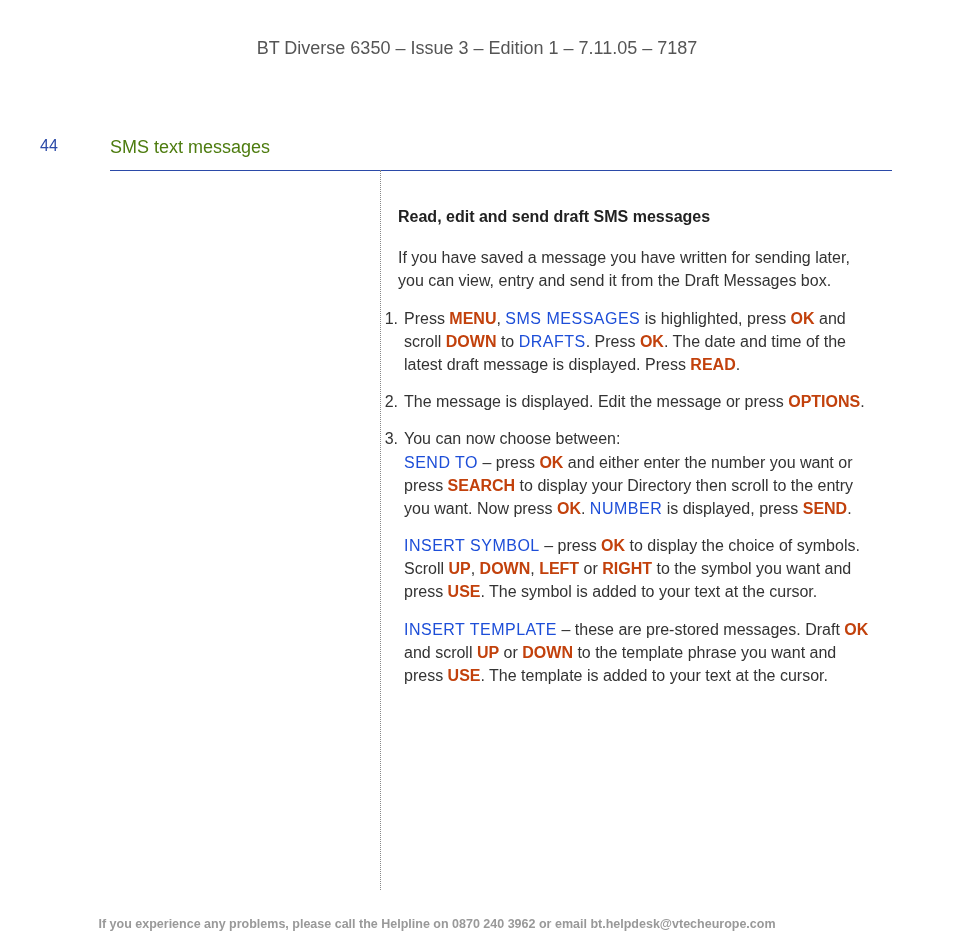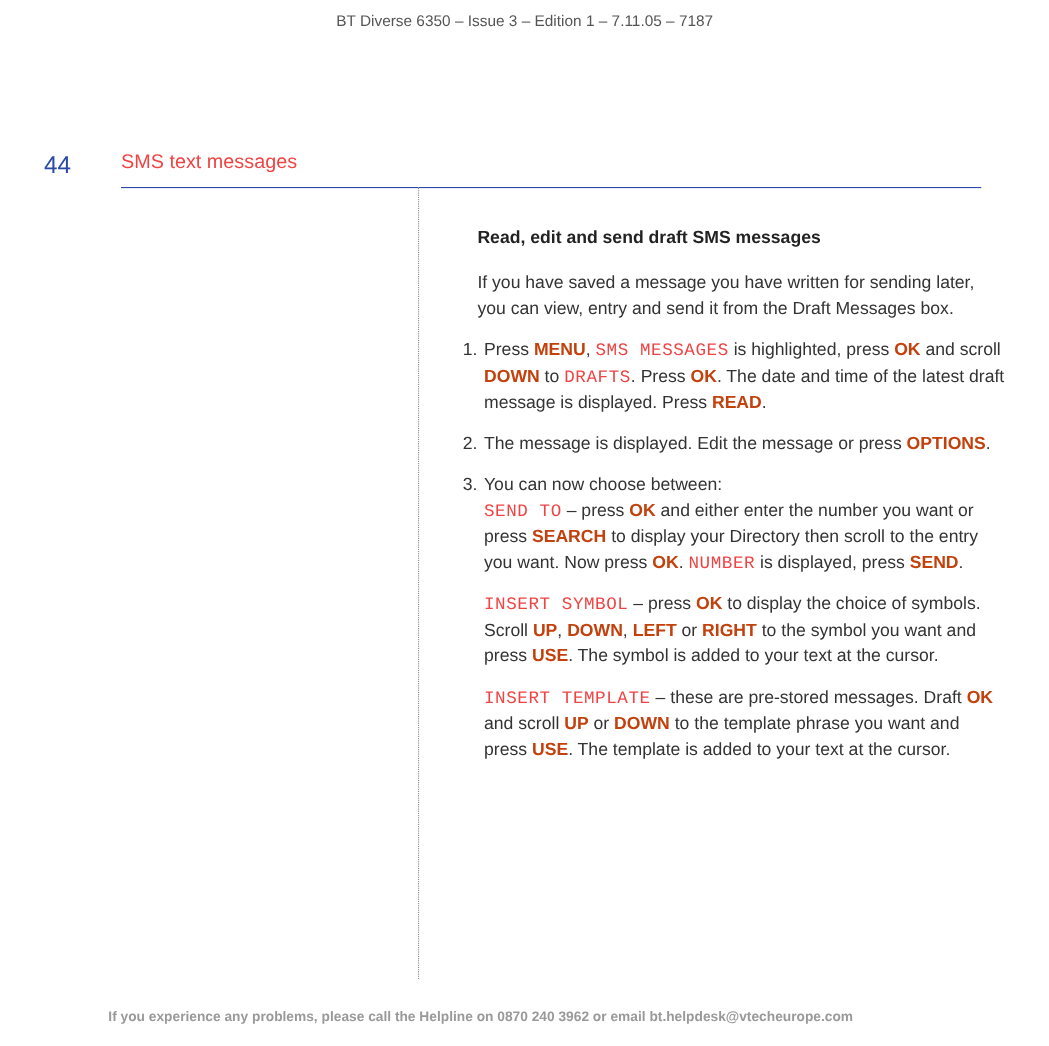--- a/index.html
+++ b/index.html
@@ -14,55 +14,55 @@
     overflow: hidden;
   }
   .page {
     width: 954px;
     height: 951px;
     position: relative;
     box-sizing: border-box;
   }
   .top-header {
     text-align: center;
-    font-size: 14px;
+    font-size: 18px;
     color: #555;
-    padding-top: 11px;
+    padding-top: 38px;
   }
   .page-num {
     position: absolute;
     left: 40px;
     top: 137px;
     color: #2b4aa8;
-    font-size: 22px;
+    font-size: 16px;
   }
   .section-title {
     position: absolute;
     left: 110px;
     top: 137px;
-    color: #ef4444;
+    color: #4d7c0f;
     font-size: 18px;
   }
   .hr {
     position: absolute;
     left: 110px;
     top: 170px;
     width: 782px;
     border-top: 1px solid #2b4aa8;
   }
   .vrule {
     position: absolute;
     left: 380px;
     top: 170px;
     height: 720px;
     border-left: 1px dotted #888;
   }
   .content {
     position: absolute;
-    left: 434px;
+    left: 398px;
     top: 205px;
     width: 480px;
     font-size: 16px;
     line-height: 1.45;
     color: #333;
   }
   .section-heading {
     font-weight: bold;
     color: #222;
     margin-bottom: 18px;
@@ -86,22 +86,22 @@
     flex: 1;
   }
   .sub {
     margin-bottom: 14px;
   }
   .kb {
     color: #c2410c;
     font-weight: bold;
   }
   .lcd {
-    font-family: Liberation Mono, monospace;
-    color: #ef4444;
+    font-family: Liberation Sans, sans-serif;
+    color: #1d4ed8;
     letter-spacing: 0.5px;
   }
   .footer {
     position: absolute;
     bottom: 20px;
     left: 0;
     width: 874px;
     text-align: center;
     font-size: 12.5px;
     color: #999;

